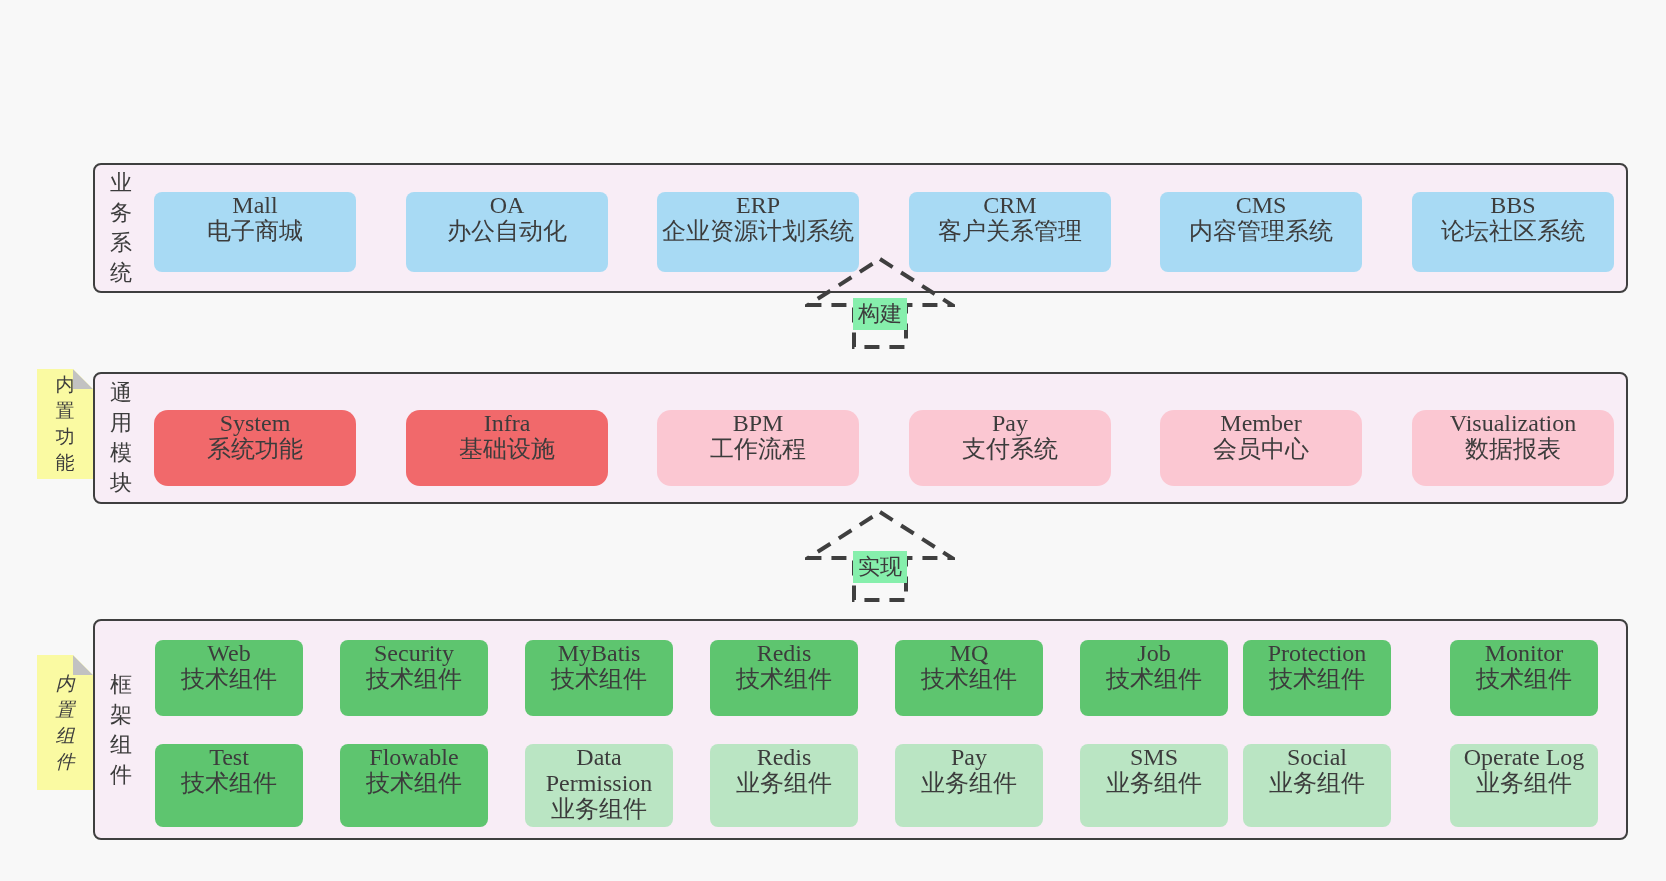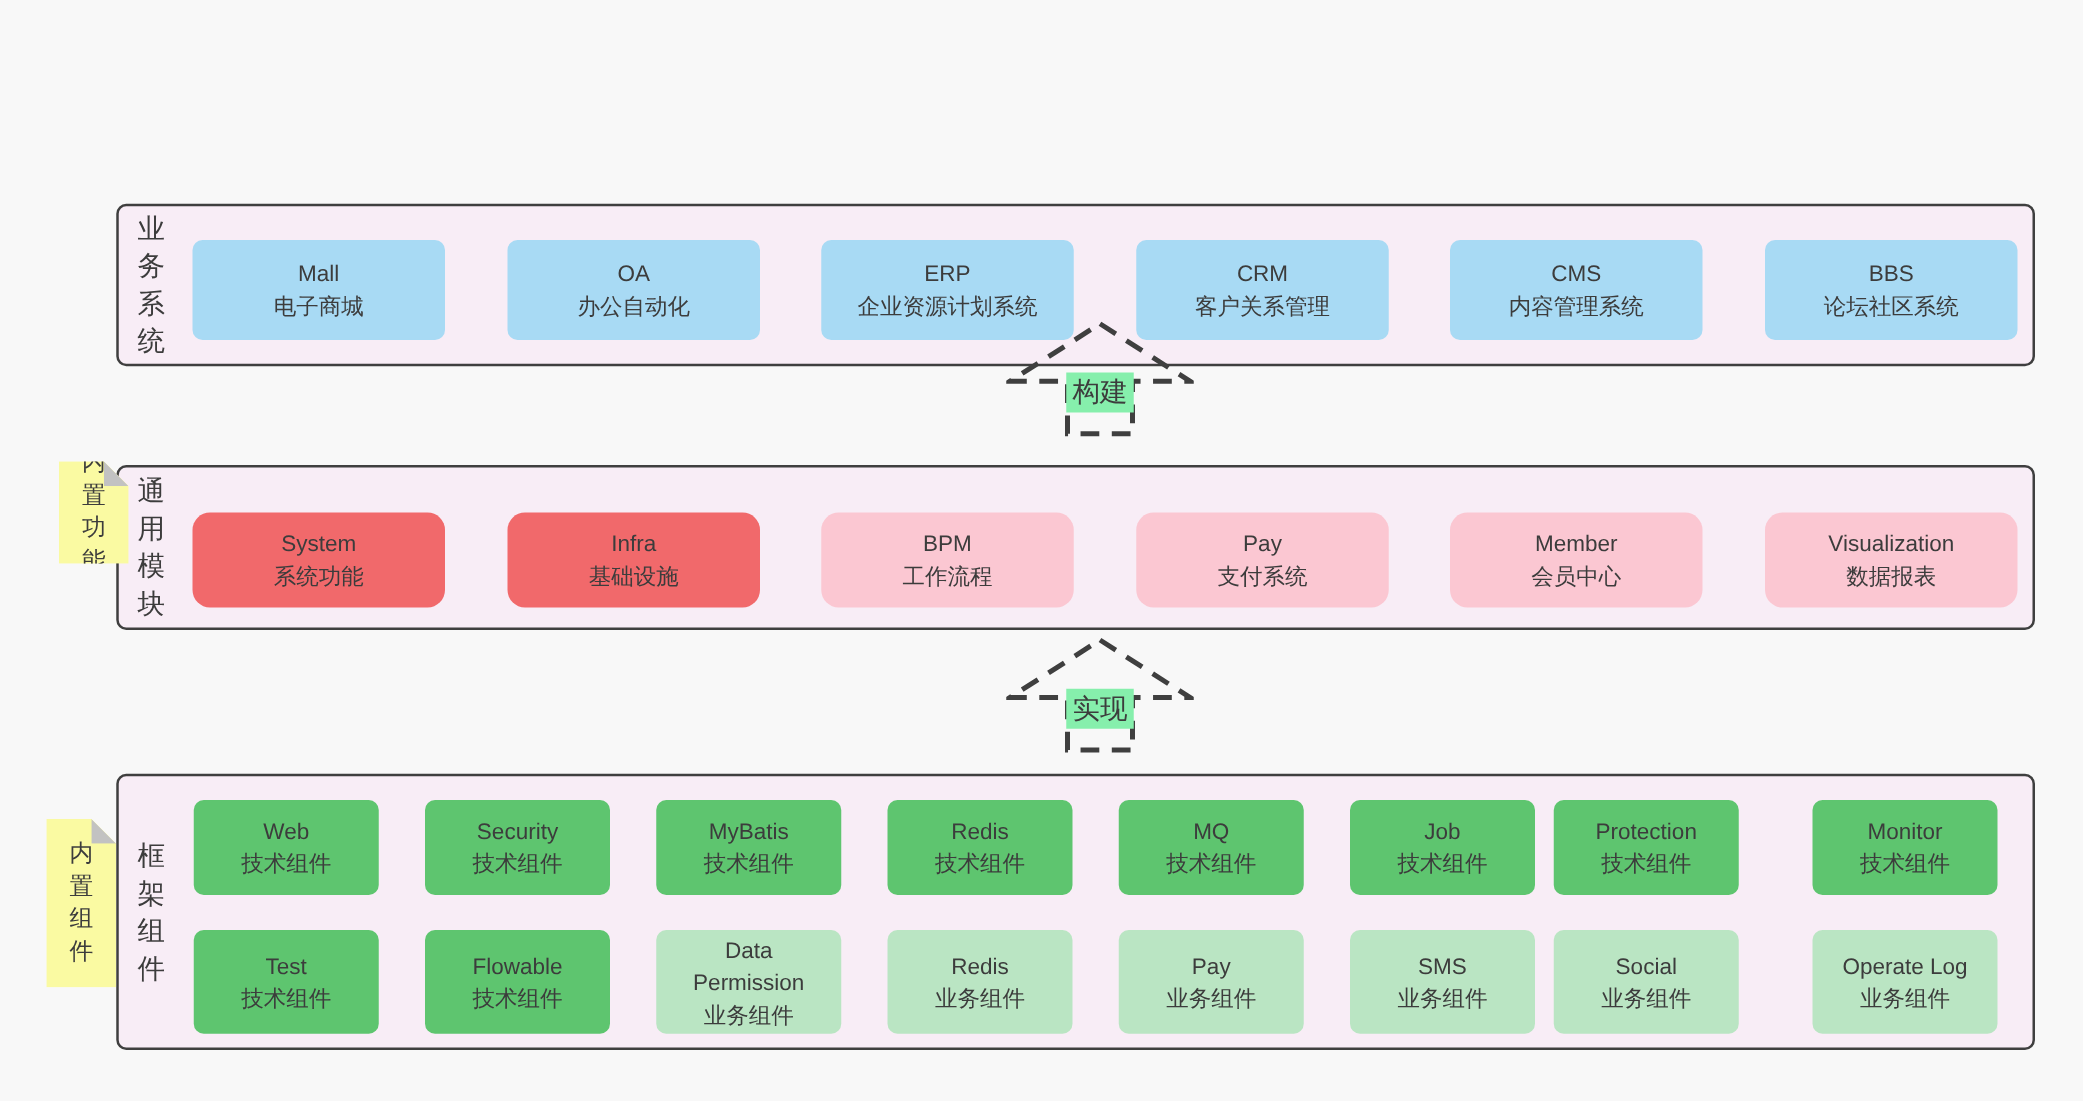--- a/index.html
+++ b/index.html
@@ -15,42 +15,42 @@
   .band-top{top:123px;height:130px;margin-top:40px;}
   .band-mid{top:372px;height:132px;}
   .band-bot{top:619px;height:221px;}
   .vlabel{
     position:absolute;left:13px;top:50%;transform:translateY(-50%);
     width:26px;word-break:break-all;text-align:center;
     font-size:22px;line-height:30px;color:#3c3c3c;
   }
   .box{
     position:absolute;border-radius:8px;display:flex;flex-direction:column;
-    align-items:center;justify-content:center;text-align:center;
-    font-size:18px;line-height:26px;white-space:pre-line;
+    align-items:center;text-align:center;
+    font-size:24px;line-height:26px;white-space:pre-line;font-family:Liberation Serif, serif;
   }
   .blue{background:#a8daf4;}
   .red{background:#f1696b;}
   .pink{background:#fbc7d2;}
   .green{background:#5ec56f;}
   .greenl{background:#bae5c3;}
   .band-top .box{top:27px;height:80px;width:202px;}
   .band-mid .box{top:36px;height:76px;width:202px;border-radius:14px;}
   .c1{left:59px}.c2{left:311px}.c3{left:562px}.c4{left:814px}.c5{left:1065px}.c6{left:1317px}
   .band-bot .box{width:148px;}
   .r1{top:19px;height:76px;}
   .r2{top:123px;height:83px;}
   .d1{left:60px}.d2{left:245px}.d3{left:430px}.d4{left:615px}.d5{left:800px}.d6{left:985px}.d7{left:1148px}.d8{left:1355px}
   .note{
     position:absolute;left:37px;width:56px;background:#fafaa2;z-index:3;
     display:flex;align-items:center;justify-content:center;
     clip-path:polygon(0 0, calc(100% - 20px) 0, 100% 20px, 100% 100%, 0 100%);
   }
-  .note1{top:369px;height:82px;margin-left:10px;}
-  .note2{top:655px;height:135px;}
+  .note1{top:369px;height:110px;}
+  .note2{top:655px;height:135px;font-style:italic;}
   .fold{
     position:absolute;top:0;right:0;width:20px;height:20px;background:#c2c2c2;
     clip-path:polygon(0 0, 100% 100%, 0 100%);
   }
   .note .vtext{
     width:22px;word-break:break-all;text-align:center;
     font-size:19px;line-height:26px;
   }
   .arrow{position:absolute;width:150px;height:94px;}
   .arrow1{left:805px;top:256px;}

